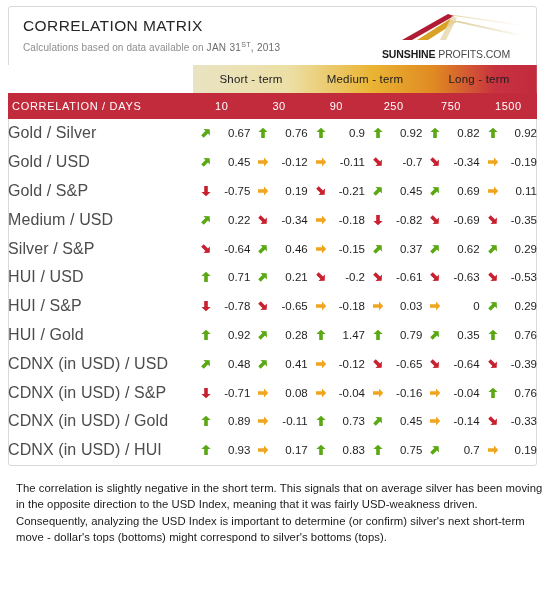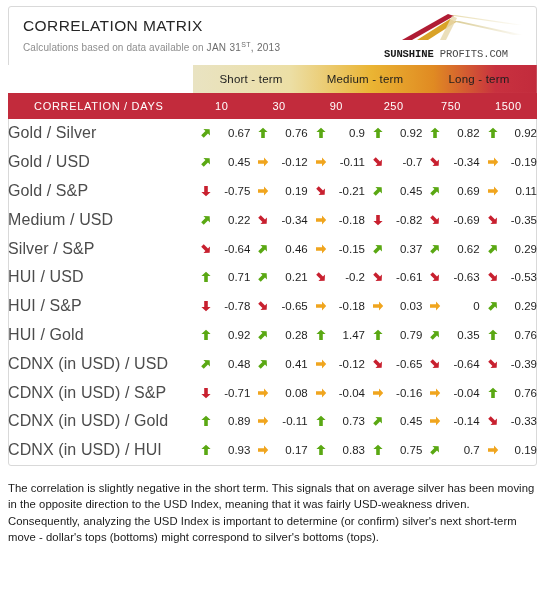--- a/index.html
+++ b/index.html
@@ -56,21 +56,20 @@
     vertical-align: 4px;
   }
 
   
   .logo {
     position: absolute;
     right: 10px;
     top: 6px;
     width: 160px;
     height: 48px;
-    font-family: Liberation Mono, monospace;
   }
   .logo-rays { position: absolute; left: 18px; top: 0; width: 140px; height: 30px; }
   .logo-text {
     position: absolute;
     left: 0; bottom: 1px;
     width: 160px;
     text-align: center;
     font-size: 10.5px;
     letter-spacing: -0.1px;
     white-space: nowrap;
@@ -116,21 +115,21 @@
     height: 26px;
     color: #ffffff;
     font-size: 11px;
     text-align: center;
     letter-spacing: 0.5px;
     border-left: 1px solid #ffffff;
     box-sizing: border-box;
   }
   .days-head.first {
     text-align: left;
-    padding-left: 26px;
+    padding-left: 4px;
     letter-spacing: 0.7px;
     border-left: 0;
   }
 
   
   tbody tr { height: 28.8px; }
   td.rowlabel {
     font-size: 16px;
     color: #4c4c4c;
     padding-left: 16px;
@@ -161,21 +160,21 @@
     top: 50%;
     margin-top: -6px;
     width: 12px;
     height: 12px;
     display: block;
   }
   .val { display: inline-block; }
 
   
   .commentary {
-    margin: 14px 8px 0 8px;
+    margin: 14px 8px 0 16px;
     width: 529px;
     font-size: 11.3px;
     line-height: 16.5px;
     color: #1a1a1a;
     letter-spacing: 0.05px;
     box-sizing: border-box;
   }
 </style>
 </head>
 <body>

